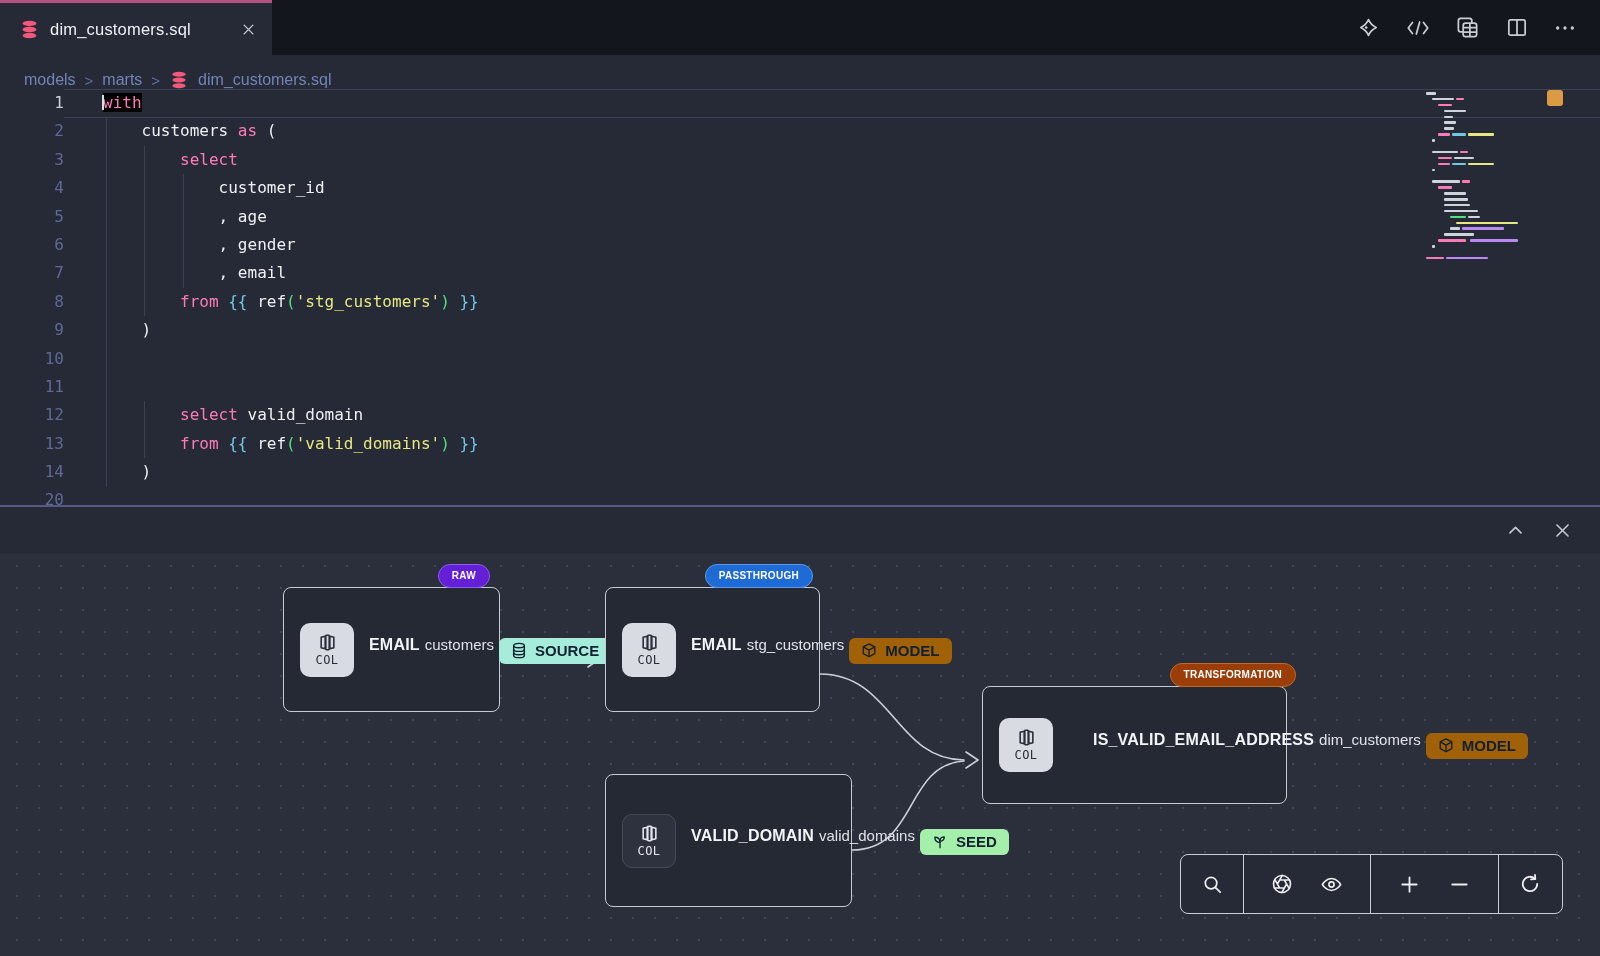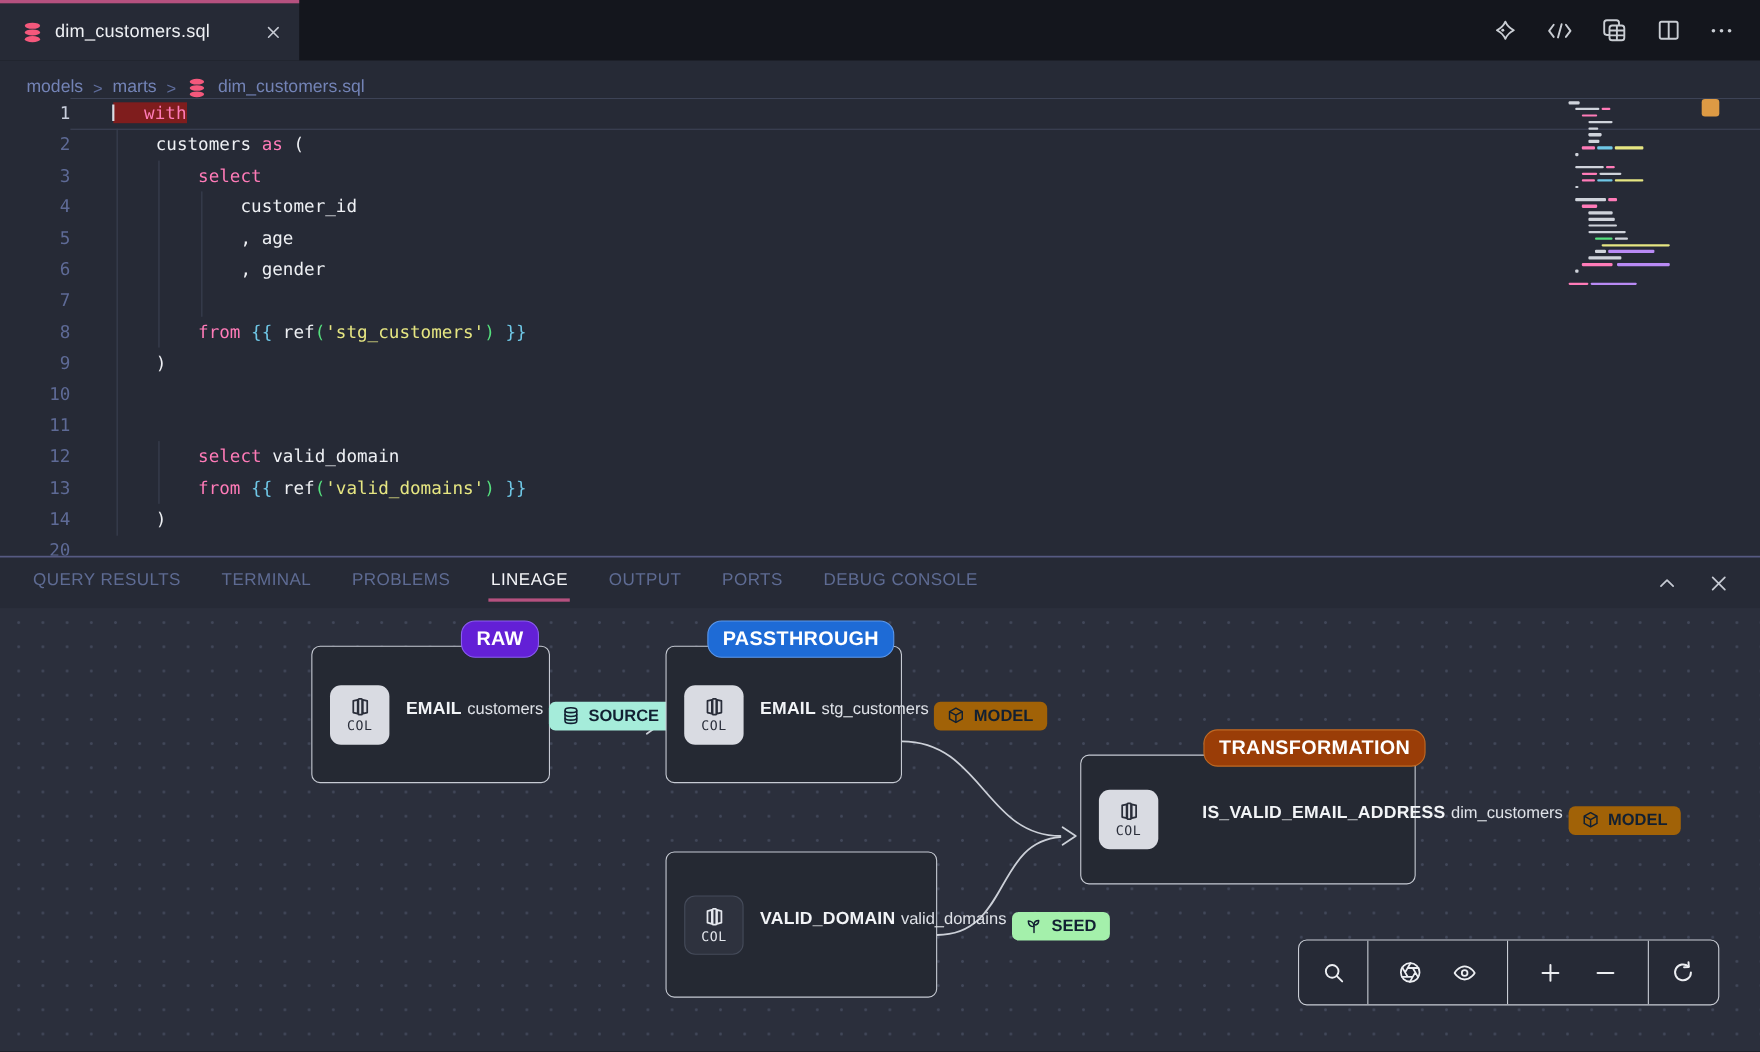--- a/index.html
+++ b/index.html
@@ -28,21 +28,21 @@
   .cur-line-border { position:absolute; left:64px; right:0; height:1px; background:#3d4356; z-index:1; }
   .code-line { display:flex; height:28.4px; line-height:28.4px; white-space:pre; position:relative; z-index:2; }
   .gutter { width:64px; text-align:right; color:#5e6a96; flex:0 0 64px; user-select:none; }
   .gutter.active { color:#c9cfdd; }
   .lcode { padding-left:39px; }
   .tk-kw  { color:#ff7bb8; }
   .tk-txt { color:#eef0f4; }
   .tk-br  { color:#6fc7e6; }
   .tk-str { color:#e6e682; }
   .tk-pn  { color:#55e07e; }
-  .sel { background:#7f1d1d; position:relative;padding-left:28px; }
+  .sel { background:#000000; position:relative; }
   .sel::before { content:""; position:absolute; left:-1px; top:2px; bottom:2px; width:2px; background:#d9dde4; }
   .iguide { position:absolute; width:1px; background:#3b4152; z-index:1; }
 
   .minimap { position:absolute; right:68px; top:3px; width:106px; z-index:3; }
   .mm-row { position:relative; height:2.5px; margin-bottom:3.4px; }
   .mm-seg { position:absolute; top:0; height:2.5px; border-radius:1px; }
   .ov-marker { position:absolute; right:37px; top:1px; width:16px; height:16px;
                background:#dd9a44; border-radius:3px; z-index:3; }
 
   
@@ -70,21 +70,21 @@
   .colbox.dark  { background:#2e323e; color:#e4e7ed; border:1px solid #454b5a; }
   .col-label { font-family:"DejaVu Sans Mono", monospace; font-size:12px; font-weight:400; letter-spacing:.5px; margin-top:1px; }
   .ninfo { display:flex; flex-direction:row; gap:5px; }
   .ntitle { font-size:16px; font-weight:600; color:#f2f4f7; letter-spacing:.2px; }
   .nsub { font-size:15px; color:#dfe2e8; }
   .pill { display:inline-flex; align-items:center; gap:8px; padding:4px 12px 5px; border-radius:6px;
           font-size:15px; font-weight:600; color:#122032; width:max-content; margin-top:2px; cursor:pointer; }
   .pill-source { background:#a5ecda; }
   .pill-model  { background:#a16207; }
   .pill-seed   { background:#a4f0ab; }
-  .nbadge { position:absolute; top:-24px; padding:5px 13px 6px; border-radius:13px; font-size:18px;
+  .nbadge { position:absolute; top:-24px; padding:5px 13px 6px; border-radius:13px; font-size:10px;
             font-weight:700; color:#fff; letter-spacing:.3px; white-space:nowrap; }
   .badge-raw { right:9px; background:#6320d6; border:1px solid #8a5cf0; }
   .badge-passthrough { right:6px; background:#1e6bd6; border:1px solid #5b97ea; }
   .badge-transformation { right:-10px; background:#9a3d07; border:1px solid #c06a24; }
 
   .lin-toolbar { position:absolute; left:1180px; top:301px; width:383px; height:60px;
                  background:#262a36; border:1.5px solid #c9cdd5; border-radius:8px; display:flex; overflow:hidden; }
   .tgroup { display:flex; align-items:center; justify-content:space-evenly; border-right:1px solid #c9cdd5; height:100%; }
   .tgroup:last-child { border-right:none; }
   .tg-1 { width:63px; } .tg-2 { width:127px; } .tg-3 { width:128px; } .tg-4 { width:62px; }
@@ -169,21 +169,21 @@
     <div class="iguide" style="left:144px; top:57px;  height:170px;"></div>
     <div class="iguide" style="left:144px; top:312px; height:57px;"></div>
     <div class="iguide" style="left:183px; top:85px;  height:114px;"></div>
     <div id="code-lines">
         <div class="code-line"><span class="gutter active">1</span><span class="lcode"><span class="tk-kw sel">with</span></span></div>
         <div class="code-line"><span class="gutter">2</span><span class="lcode"><span class="tk-txt">    customers </span><span class="tk-kw">as</span><span class="tk-txt"> (</span></span></div>
         <div class="code-line"><span class="gutter">3</span><span class="lcode"><span class="tk-txt">        </span><span class="tk-kw">select</span></span></div>
         <div class="code-line"><span class="gutter">4</span><span class="lcode"><span class="tk-txt">            customer_id</span></span></div>
         <div class="code-line"><span class="gutter">5</span><span class="lcode"><span class="tk-txt">            , age</span></span></div>
         <div class="code-line"><span class="gutter">6</span><span class="lcode"><span class="tk-txt">            , gender</span></span></div>
-        <div class="code-line"><span class="gutter">7</span></div>
+        <div class="code-line"><span class="gutter">7</span><span class="lcode"><span class="tk-txt">            , email</span></span></div>
         <div class="code-line"><span class="gutter">8</span><span class="lcode"><span class="tk-txt">        </span><span class="tk-kw">from</span><span class="tk-txt"> </span><span class="tk-br">{{</span><span class="tk-txt"> ref</span><span class="tk-pn">(</span><span class="tk-str">'stg_customers'</span><span class="tk-pn">)</span><span class="tk-txt"> </span><span class="tk-br">}}</span></span></div>
         <div class="code-line"><span class="gutter">9</span><span class="lcode"><span class="tk-txt">    )</span></span></div>
         <div class="code-line"><span class="gutter">10</span><span class="lcode"></span></div>
         <div class="code-line"><span class="gutter">11</span></div>
         <div class="code-line"><span class="gutter">12</span><span class="lcode"><span class="tk-txt">        </span><span class="tk-kw">select</span><span class="tk-txt"> valid_domain</span></span></div>
         <div class="code-line"><span class="gutter">13</span><span class="lcode"><span class="tk-txt">        </span><span class="tk-kw">from</span><span class="tk-txt"> </span><span class="tk-br">{{</span><span class="tk-txt"> ref</span><span class="tk-pn">(</span><span class="tk-str">'valid_domains'</span><span class="tk-pn">)</span><span class="tk-txt"> </span><span class="tk-br">}}</span></span></div>
         <div class="code-line"><span class="gutter">14</span><span class="lcode"><span class="tk-txt">    )</span></span></div>
         <div class="code-line"><span class="gutter">20</span><span class="lcode"></span></div>
       </div>
     <div class="minimap" id="minimap">
@@ -280,29 +280,20 @@
           <span class="mm-seg" style="left: 0px; width: 18px; background: rgb(255, 123, 184);"></span>
           <span class="mm-seg" style="left: 20px; width: 42px; background: rgb(185, 138, 245);"></span>
         </div>
       </div>
     <div class="ov-marker"></div>
   </div>
 </div>
 
 <div class="panel">
   <div class="panel-header">
-    <div class="ptabs" id="panel-tabs">
-        <div class="ptab">QUERY RESULTS</div>
-        <div class="ptab">TERMINAL</div>
-        <div class="ptab">PROBLEMS</div>
-        <div class="ptab active">LINEAGE</div>
-        <div class="ptab">OUTPUT</div>
-        <div class="ptab">PORTS</div>
-        <div class="ptab">DEBUG CONSOLE</div>
-      </div>
     <div class="panel-header-actions">
       <span class="ph-icon">
         <svg width="19" height="19" viewBox="0 0 24 24" fill="none" stroke="#c6cad3" stroke-width="2" stroke-linecap="round" stroke-linejoin="round">
             <path d="M5 15 12 8l7 7"></path>
           </svg>
       </span>
       <span class="ph-icon">
         <svg width="19" height="19" viewBox="0 0 24 24" fill="none" stroke="#c6cad3" stroke-width="2" stroke-linecap="round">
             <path d="M5 5 19 19M19 5 5 19"></path>
           </svg>

